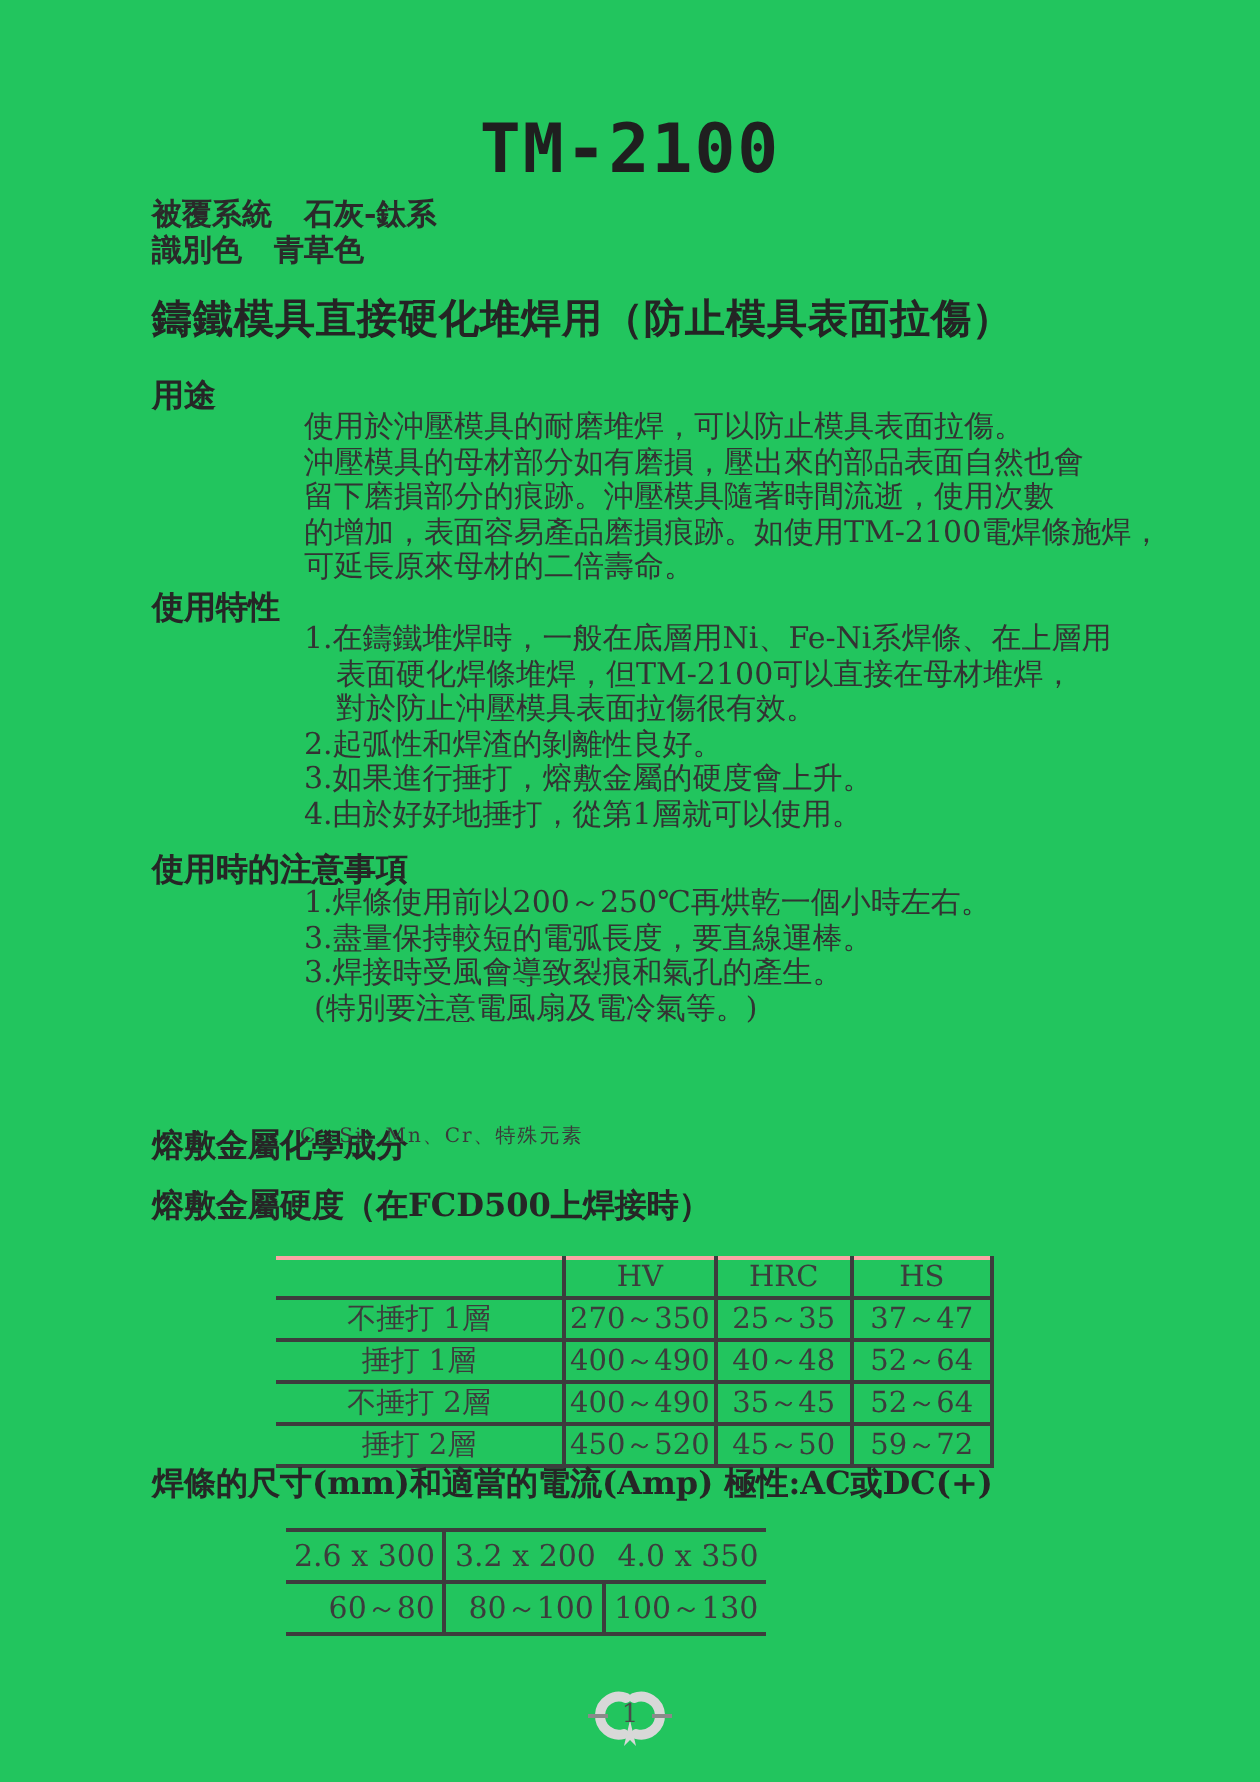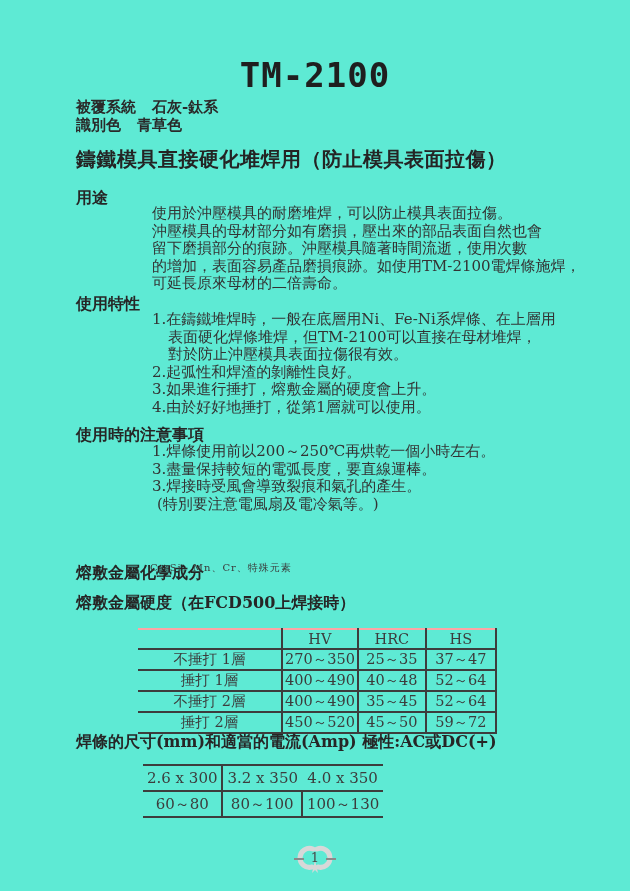--- a/index.html
+++ b/index.html
@@ -1,18 +1,18 @@
 <!DOCTYPE html>
 <html><head>
 <meta charset="utf-8">
 <style>
   html,body { margin:0; padding:0; background:#ffffff; }
   .page {
     position:relative; width:630px; height:891px;
-    background:#5eead4; overflow:hidden;
+    background:#22c55e; overflow:hidden;
     font-family:"DejaVu Serif","Liberation Serif",serif;
     color:#2e2e2e;
   }
   .abs { position:absolute; white-space:nowrap; }
   .doc-title {
     top:55px; left:0; width:100%; text-align:center;
     font-family:"DejaVu Sans Mono","Liberation Mono",monospace;
     font-weight:bold; font-size:34px; letter-spacing:1px; color:#1f1f1f;
   }
   .meta-line { left:76px; font-size:15px; font-weight:bold; color:#2a2a2a; }
@@ -32,21 +32,21 @@
   .t1 { left:138px; top:628px; }
   .t1 td, .t1 th {
     border-bottom:2px solid #3d3d3d; border-right:2px solid #3d3d3d;
     height:18px; padding:0 2px; font-size:14.5px; font-weight:normal;
     text-align:center; color:#3c3c3c; white-space:nowrap;
   }
   .t1 { border-top:2px solid #fca5a5; }
   .t2 { left:143px; top:764px; border-top:2px solid #3d3d3d; }
   .t2 td {
     border-bottom:2px solid #3d3d3d;
-    height:24px; padding:0 4px; font-size:15px; text-align:center;
+    height:24px; padding:0 4px; font-size:15px; text-align:right;
     color:#3c3c3c; white-space:nowrap;
   }
   .t2 td.vr { border-right:2px solid #3d3d3d; }
 
   .footer { left:0; top:841px; width:100%; height:45px; }
   .logo-wrap { position:absolute; left:293px; top:2px; width:44px; height:38px; }
   .pageno-row {
     position:absolute; left:0; top:9px; width:100%;
     text-align:center; font-size:13px; color:#4a4a4a;
   }
@@ -146,21 +146,21 @@
   <div class="abs sec-label" style="top:732px;">焊條的尺寸(mm)和適當的電流(Amp)  極性:AC或DC(+)</div>
   <table class="abs t2">
     <colgroup>
         <col style="width:76px">
         <col style="width:72px">
         <col style="width:78px">
       </colgroup>
     <tbody>
         <tr>
       <td class="vr">2.6 x 300</td>
-      <td>3.2 x 350</td>
+      <td>3.2 x 200</td>
       <td>4.0 x 350</td>
     </tr>
     <tr>
       <td class="vr">60～80</td>
       <td class="vr">80～100</td>
       <td>100～130</td>
     </tr>
   </tbody>
     </table>
 

